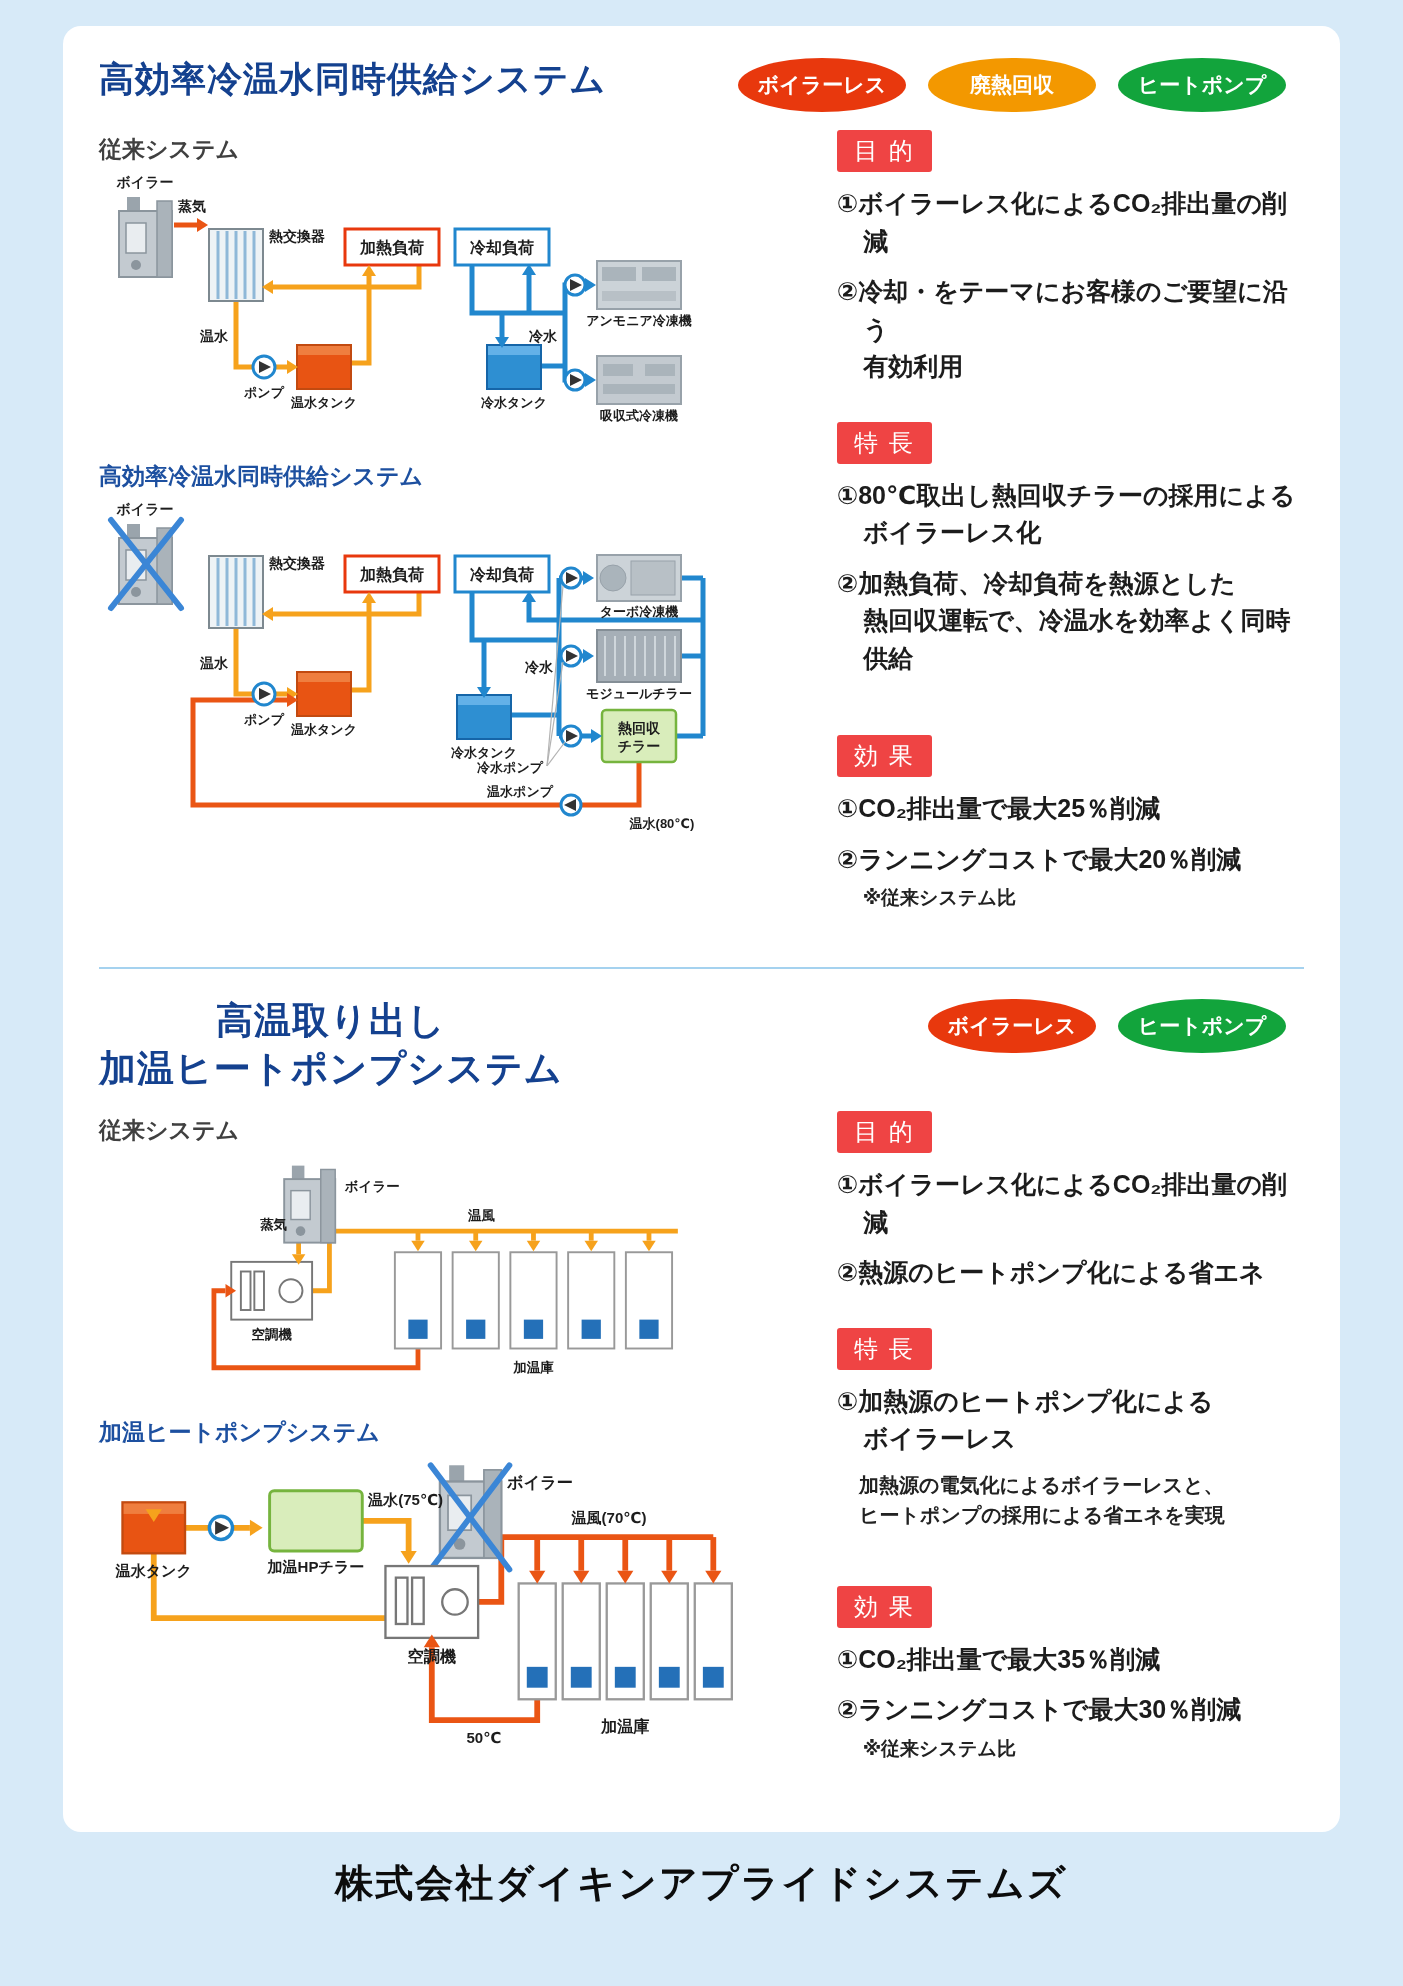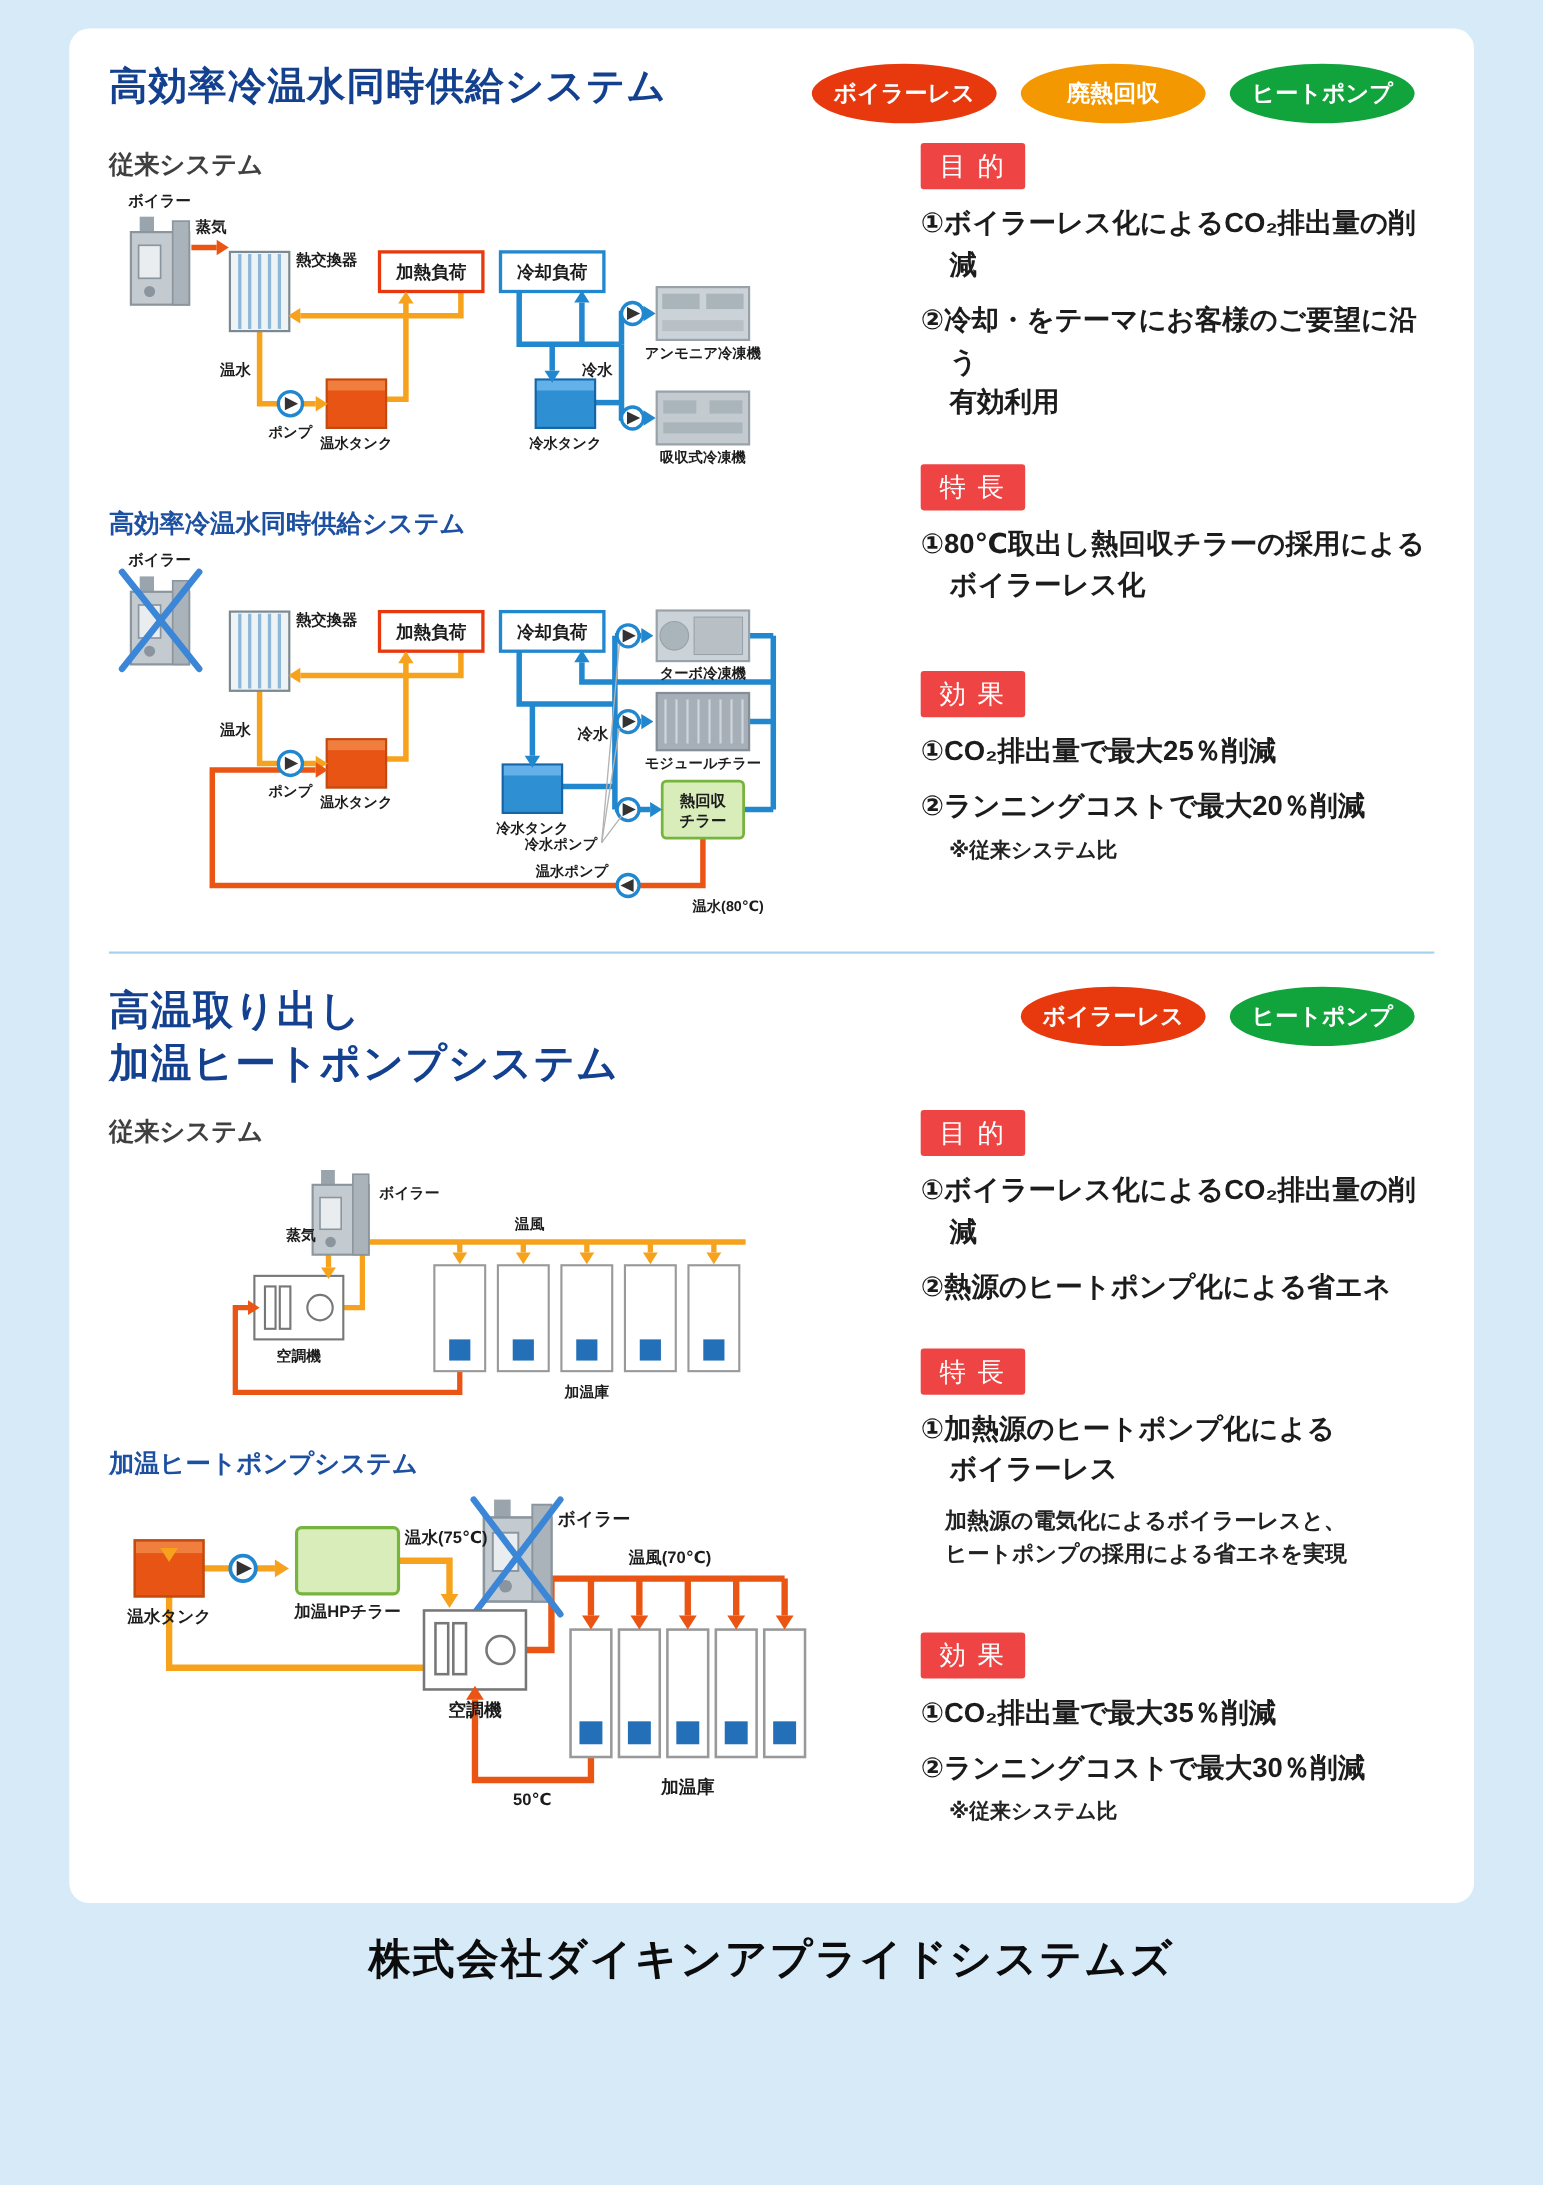--- a/index.html
+++ b/index.html
@@ -29,21 +29,21 @@
   }
   .section-head { display: flex; justify-content: space-between; align-items: flex-start; }
   .section-title {
     color: #14418f;
     font-size: 35px;
     font-weight: bold;
     letter-spacing: 1px;
     line-height: 1.3;
     padding-left: 6px;
   }
-  .s2 .section-title { font-size: 37px; }
+  .s2 .section-title { font-size: 37px; text-align: center; }
   .badges { display: flex; gap: 22px; margin-top: 2px; padding-right: 24px; }
   .badge {
     width: 168px; height: 54px;
     border-radius: 50%;
     display: flex; align-items: center; justify-content: center;
     color: #fff; font-size: 21px; font-weight: bold;
   }
   .badge.red    { background: #e8380d; }
   .badge.orange { background: #f39800; }
   .badge.green  { background: #12a43c; }
@@ -349,20 +349,22 @@
           <div class="info-block">
             <div class="info-heading">目 的</div>
             <p class="info-item">①ボイラーレス化によるCO₂排出量の削減</p>
             <p class="info-item">②冷却・をテーマにお客様のご要望に沿う
 有効利用</p>
           </div>
           <div class="info-block">
             <div class="info-heading">特 長</div>
             <p class="info-item">①80℃取出し熱回収チラーの採用による
 ボイラーレス化</p>
+            <p class="info-item">②加熱負荷、冷却負荷を熱源とした
+熱回収運転で、冷温水を効率よく同時供給</p>
           </div>
           <div class="info-block" style="margin-top:58px">
             <div class="info-heading">効 果</div>
             <p class="info-item">①CO₂排出量で最大25％削減</p>
             <p class="info-item">②ランニングコストで最大20％削減</p>
             <p class="note">※従来システム比</p>
           </div>
         </div>
       </div>
     </section>

